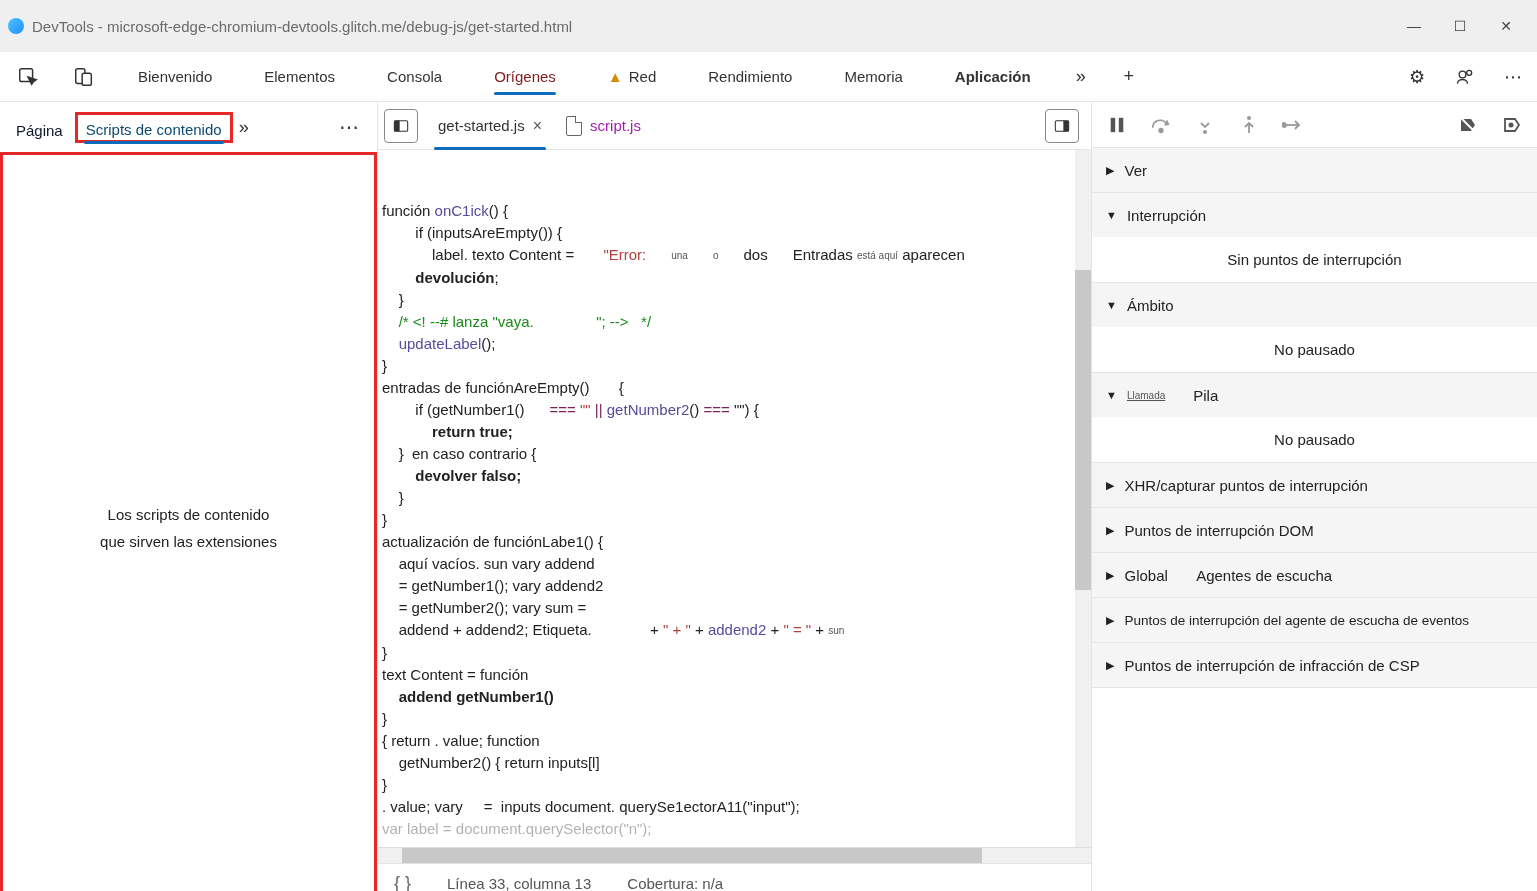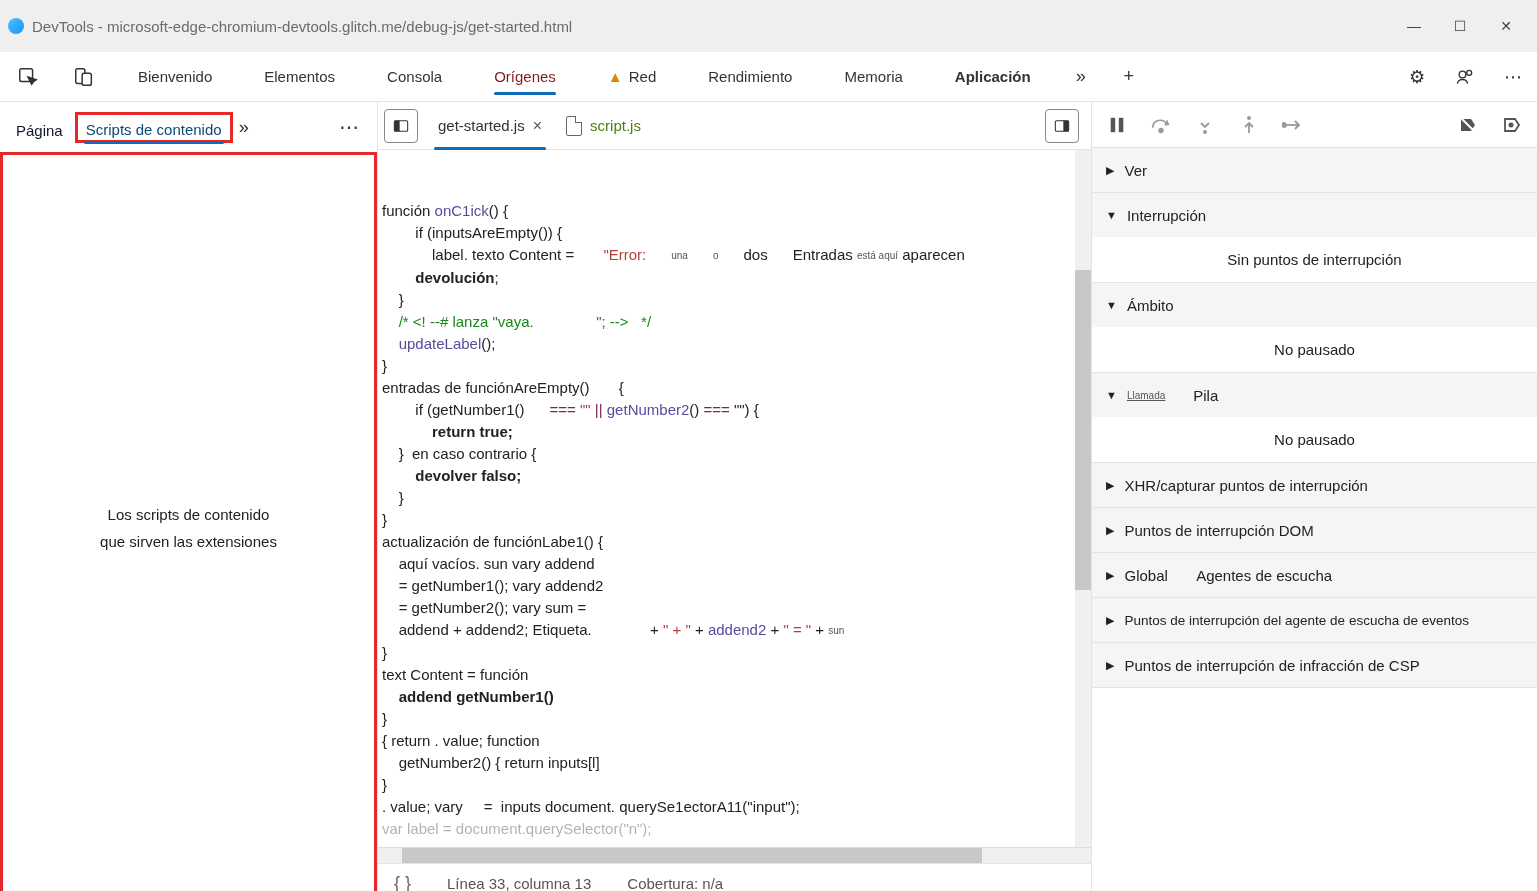--- a/index.html
+++ b/index.html
@@ -25,21 +25,21 @@
 .lefttabs .lt.active::after { content:""; position:absolute; bottom:-4px; left:6px; right:6px; height:3px; background:#0f6cbd; border-radius:2px;}
 .lefttabs .highlight { border:3px solid #e62828; padding:6px 8px 2px; }
 .lefttabs .more { margin-left:4px; font-size:18px; color:#333;}
 .lefttabs .ltspacer{flex:1;}
 .lefttabs .dots{font-size:20px; padding:0 12px; color:#333;}
 .leftbody { flex:1; border:3px solid #e62828; border-top:3px solid #e62828; display:flex; align-items:center; justify-content:center; text-align:center; font-size:15px; color:#222; line-height:1.8; padding:20px;}
 .center { flex:1; background:#fff; display:flex; flex-direction:column; min-width:0;}
 .filetabs { height:48px; display:flex; align-items:center; border-bottom:1px solid #e4e4e4; padding:0 6px; gap:4px;}
 .filetabs .dockbtn{ width:34px;height:34px;display:flex;align-items:center;justify-content:center;border:1px solid #888;border-radius:4px; margin-right:6px;}
 .filetabs .dockbtn svg{width:16px;height:16px;fill:#333;}
-.filetabs .ftab { display:flex; align-items:center; gap:8px; padding:8px 10px; font-size:15px; color:#4d7c0f; position:relative;}
+.filetabs .ftab { display:flex; align-items:center; gap:8px; padding:8px 10px; font-size:15px; color:#a21caf; position:relative;}
 .filetabs .ftab.active { color:#333; }
 .filetabs .ftab.active::after { content:""; position:absolute; bottom:-7px; left:6px; right:6px; height:3px; background:#0f6cbd; border-radius:2px;}
 .filetabs .ftspacer{flex:1;}
 .filetabs .close{font-size:16px;color:#555;}
 .filetabs .ficon{width:16px;height:20px;border:1.5px solid #666;border-radius:2px 2px 2px 2px; position:relative;}
 .filetabs .ficon::before{content:"";position:absolute;top:-1px;right:-1px;width:6px;height:6px;border-left:1.5px solid #666;border-bottom:1.5px solid #666;background:#fff;}
 .editor { flex:1; display:flex; overflow:hidden; position:relative; font-family:Consolas,monospace; font-size:15px;}
 .gutter { width:42px; background:#fff; color:#8a8a8a; text-align:right; padding:6px 8px 6px 0; line-height:22px; user-select:none;}
 .code { flex:1; padding:6px 4px; line-height:22px; color:#222; white-space:pre; overflow:hidden; position:relative;}
 .code .kw{color:#222;font-weight:600;}

